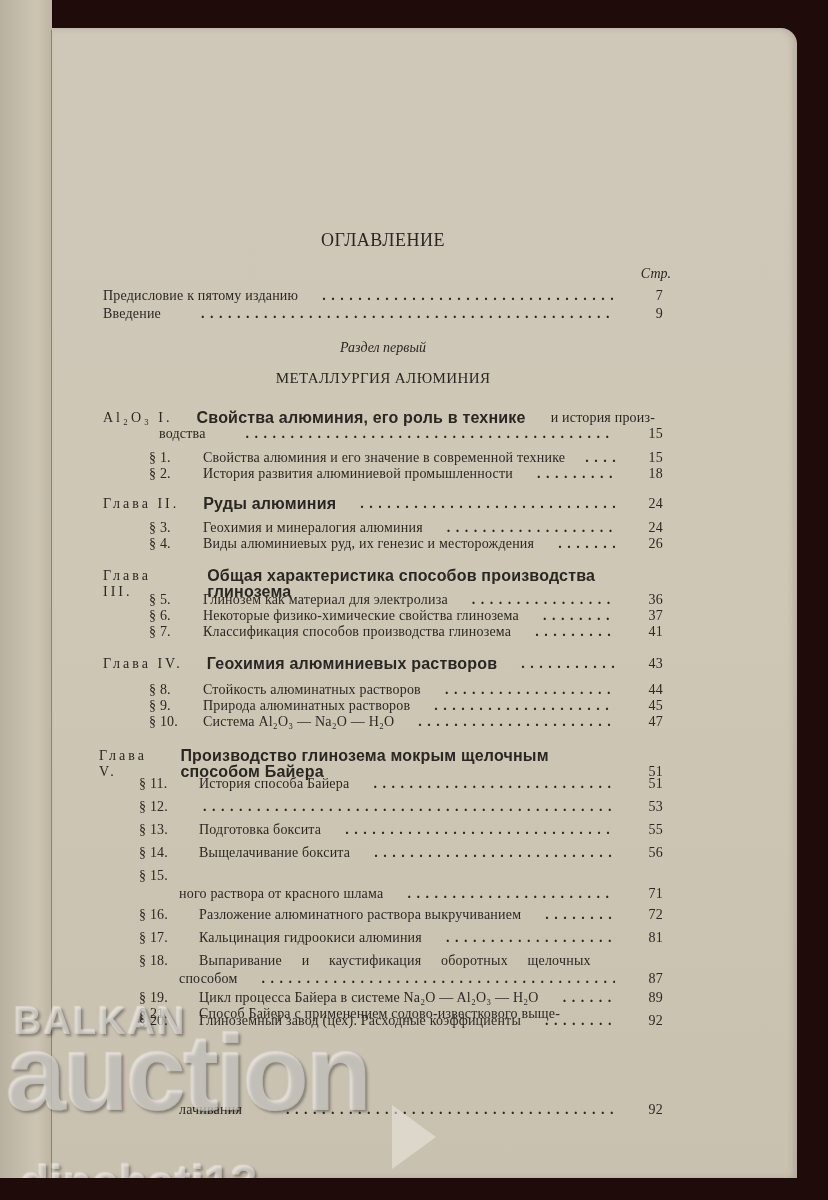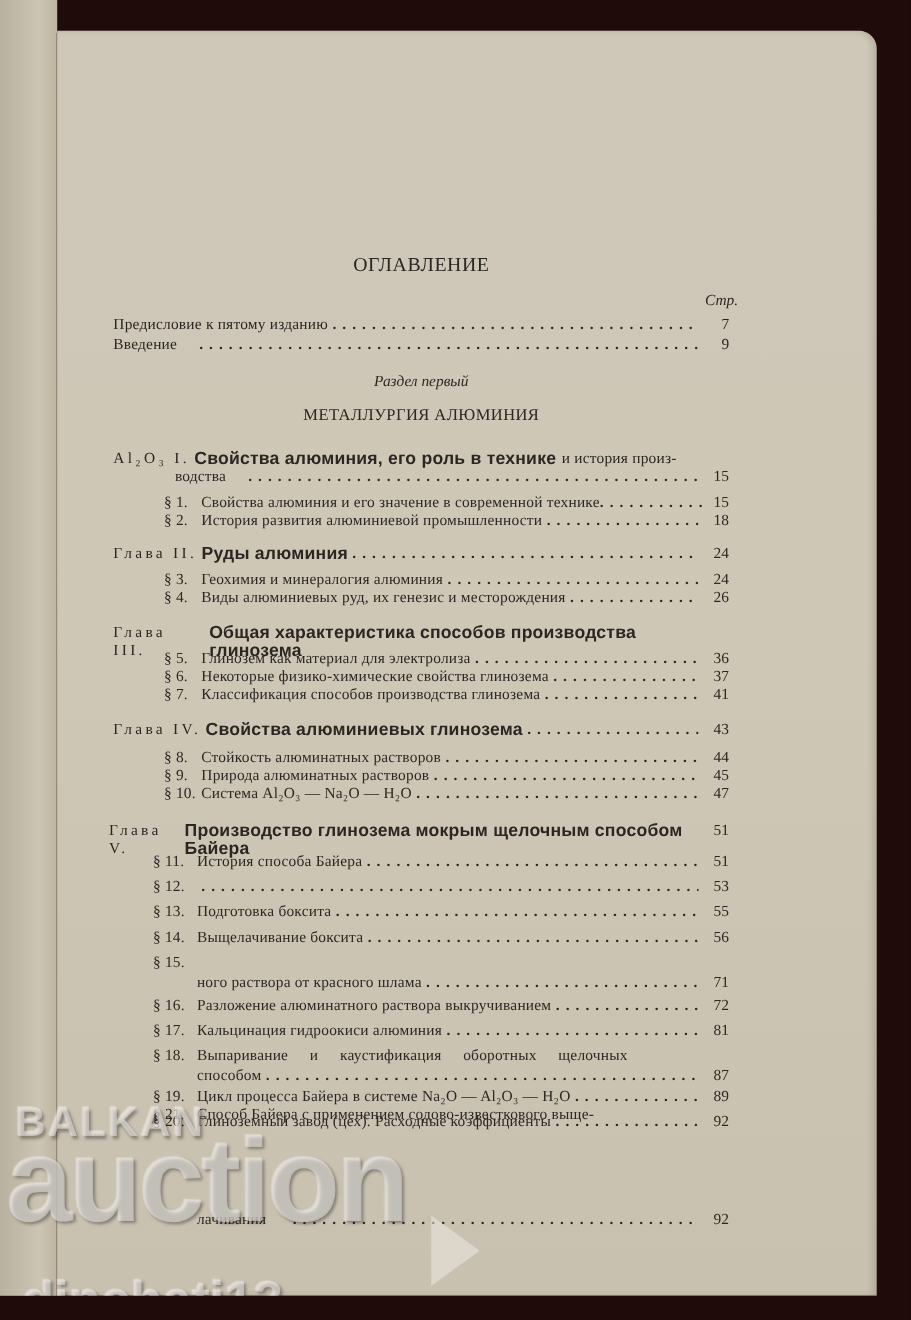--- a/index.html
+++ b/index.html
@@ -22,22 +22,23 @@
       background: linear-gradient(180deg, #cfc8b8 0%, #cec7b6 50%, #c9c1b0 100%);
       border-top-right-radius: 16px;
       box-shadow: inset -4px 0 6px rgba(0,0,0,0.12);
     }
     .toc { position: absolute; left: 103px; top: 230px; width: 560px; }
     .title { position: absolute; left: 0; width: 560px; text-align: center; top: 0; font-size: 18px; letter-spacing: 0.5px; }
     .pagehdr { position: absolute; right: -8px; top: 36px; font-style: italic; font-size: 14px; }
     .section-italic { position: absolute; left: 0; width: 560px; text-align: center; font-style: italic; font-size: 14px; }
     .section-title { position: absolute; left: 0; width: 560px; text-align: center; font-size: 15px; letter-spacing: 0.4px; }
     .row {
-      position: absolute; display: flex; align-items: flex-start; font-size: 14px; line-height: 16px;
+      position: absolute; display: flex; align-items: flex-end; font-size: 14px; line-height: 16px;
       letter-spacing: 0.2px;
+      gap: 20px;
     }
     .row .lead { flex: 1; overflow: hidden; white-space: nowrap; margin: 0 4px; }
     .row .lead::before {
       content: ". . . . . . . . . . . . . . . . . . . . . . . . . . . . . . . . . . . . . . . . . . . . . . . . . . . . . . . . . . . . . . . . . . . . . .";
       font-weight: bold; letter-spacing: 1px;
     }
     .row .pg { min-width: 24px; text-align: right; }
     .ch-label { letter-spacing: 3px; margin-right: 4px; }
     .ch-bold { font-weight: bold; font-family: "Liberation Sans", "DejaVu Sans", sans-serif; font-size: 16px; }
     .sect { color: #2b2723; }
@@ -141,21 +142,21 @@
   </div>
   <div class="row sect" style="left:46px;top:394px;width:514px;">
     <span style="width:34px">§ 7.</span>
     <span>Классификация способов производства глинозема</span>
     <span class="lead"></span>
     <span class="pg">41</span>
   </div>
 
   <div class="row" style="left:0;top:426px;width:560px;">
     <span class="ch-label">Глава IV.</span>
-    <span class="ch-bold">Свойства алюминиевых глинозема</span>
+    <span class="ch-bold">Геохимия алюминиевых растворов</span>
     <span class="lead"></span>
     <span class="pg">43</span>
   </div>
   <div class="row sect" style="left:46px;top:452px;width:514px;">
     <span style="width:34px">§ 8.</span>
     <span>Стойкость алюминатных растворов</span>
     <span class="lead"></span>
     <span class="pg">44</span>
   </div>
   <div class="row sect" style="left:46px;top:468px;width:514px;">

